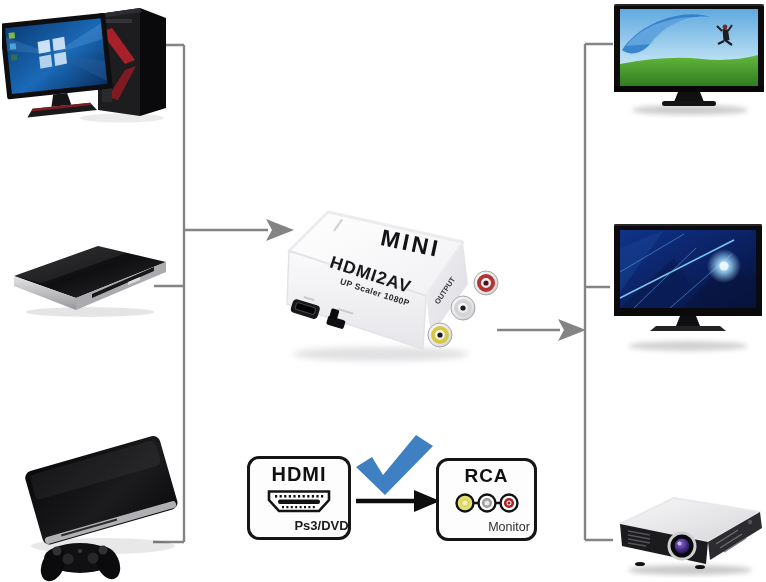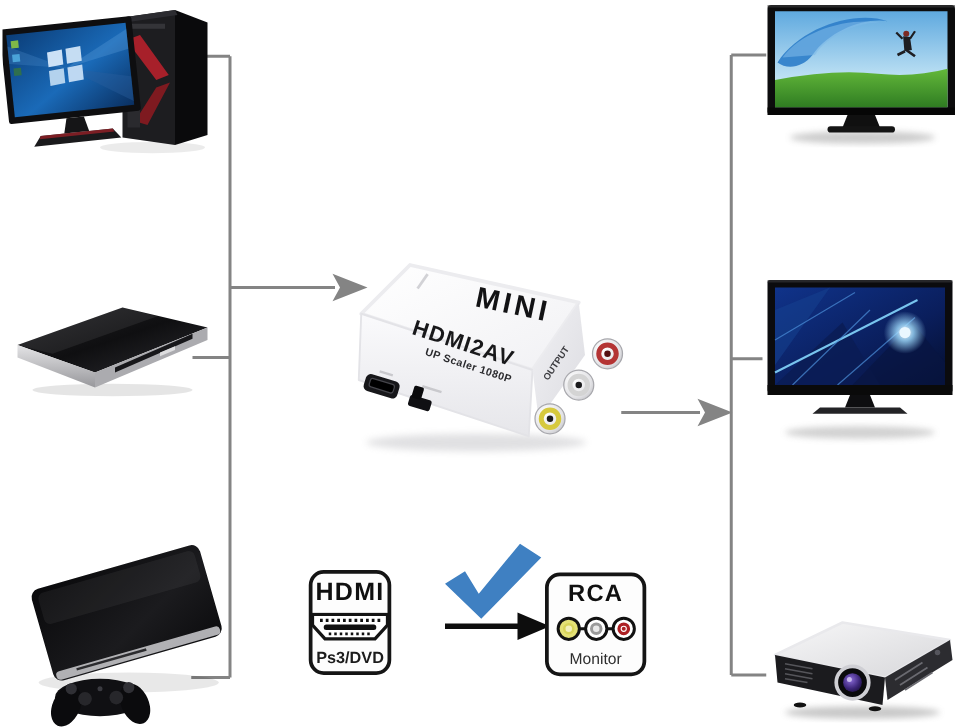--- a/index.html
+++ b/index.html
@@ -20,25 +20,25 @@
   #tv2{left:612px;top:220px;}
   #projector{left:610px;top:482px;}
   #check{left:352px;top:431px;}
   #blackarrow{left:350px;top:487px;}
   
   .badge{
     position:absolute;background:#fdfdfd;border:3px solid #151515;border-radius:12px;
     display:flex;flex-direction:column;align-items:center;justify-content:space-between;
     box-sizing:border-box;padding:5px 3px;
   }
-  #hdmi-badge{left:247px;top:456px;width:66px;height:84px;text-align:right;}
-  #rca-badge{left:436px;top:458px;width:81px;height:83px;}
+  #hdmi-badge{left:247px;top:456px;width:104px;height:84px;text-align:right;}
+  #rca-badge{left:436px;top:458px;width:101px;height:83px;}
   .badge-title{font-weight:bold;color:#101010;font-size:20px;letter-spacing:1px;line-height:1;}
   #rca-badge .badge-title{font-size:19px;}
-  .badge-caption{font-size:13px;font-weight:bold;color:#1c1c1c;line-height:1;}
+  .badge-caption{font-size:13px;font-weight:bold;color:#1c1c1c;line-height:1;padding-left:45px;}
   #rca-badge .badge-caption{font-weight:normal;color:#2e2e2e;font-size:12.5px;text-align:right;}
 </style>
 </head>
 <body>
 
 <div class="canvas">
 
   <svg id="connectors" class="abs" width="766" height="582">
     <path d="M157,45 H184 M154,286 H184 M153,542 H184 M184,45 V542" fill="none" stroke-width="2.4" stroke="#848484"></path>
     <path d="M184,230 H268" fill="none" stroke-width="2.4" stroke="#848484"></path>

